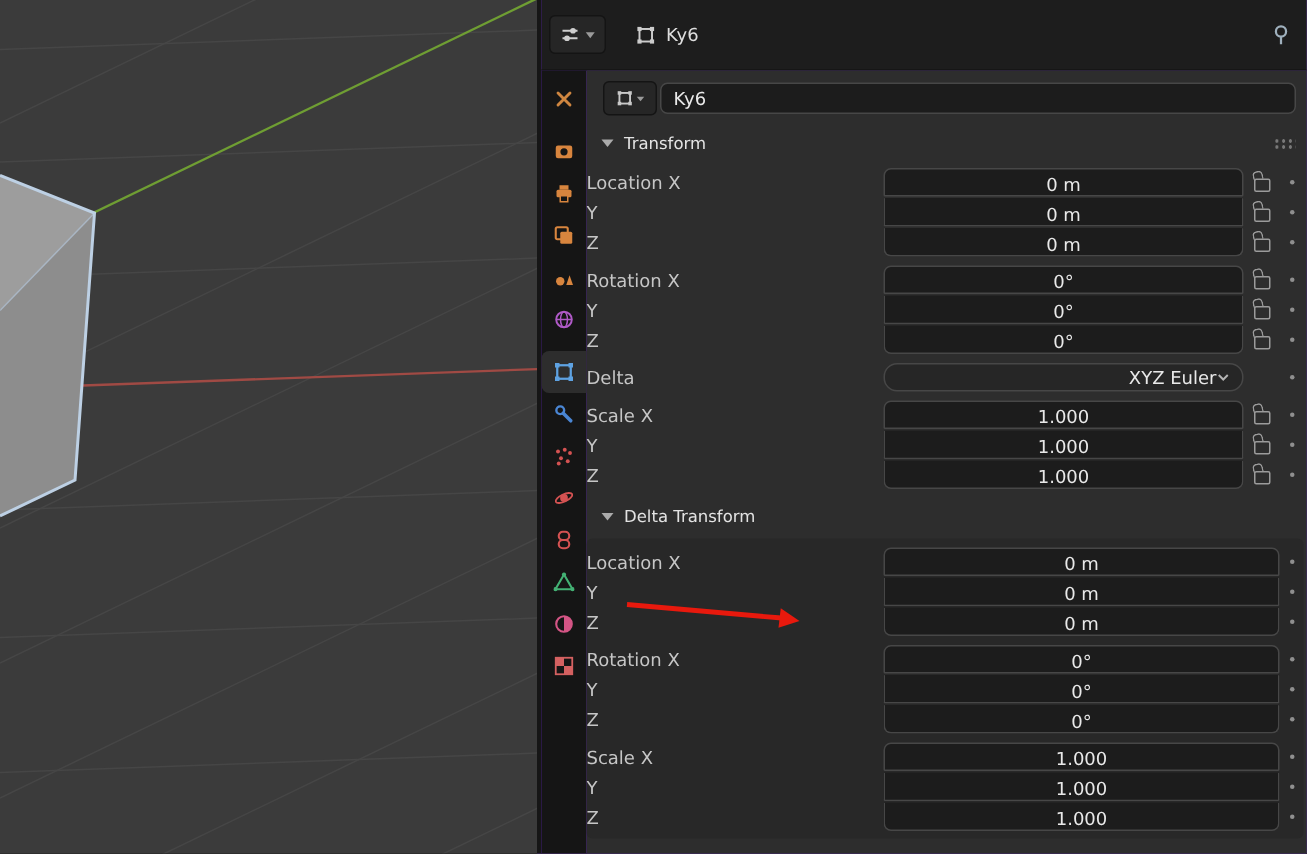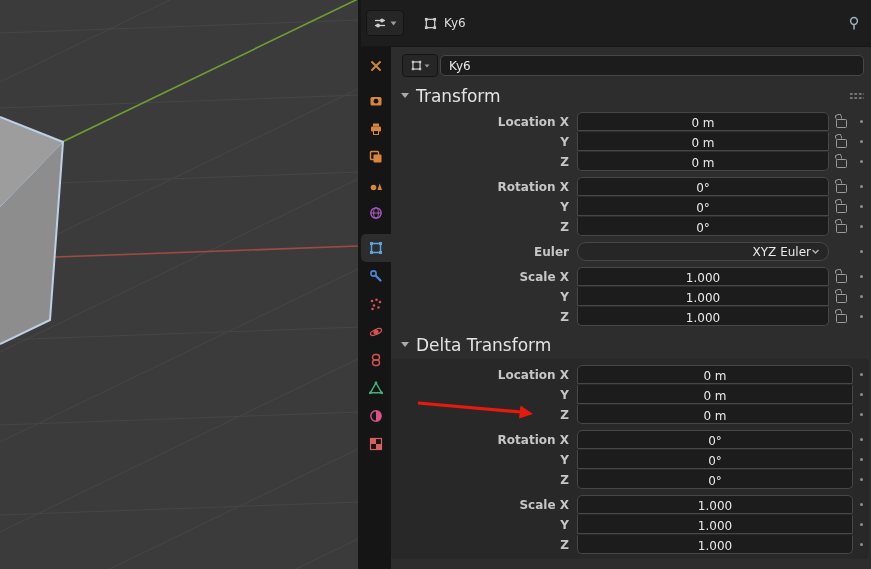--- a/index.html
+++ b/index.html
@@ -31,31 +31,31 @@
   .main{flex:1;min-width:0;overflow:hidden;position:relative;background:#2d2d2d;padding-right:2px;}
 
   .id-row{display:flex;gap:2px;margin:7px 5px 0 11px;height:23px;align-items:center;}
   .browse{width:34px;height:21px;flex:none;background:#262626;border:1px solid #141414;border-radius:4px;
           display:flex;align-items:center;justify-content:center;gap:2px;}
   .id-field{flex:1;height:21px;box-sizing:border-box;background:#1c1c1c;border:1px solid #474747;
             border-radius:5px;color:#e9e9e9;font-size:12px;padding:0 8px;outline:none;
             font-family:"DejaVu Sans","Liberation Sans",sans-serif;}
 
   .phead{display:flex;align-items:center;height:25px;padding-left:10px;color:#e3e3e3;
-         font-size:17px;margin-top:6px;}
+         font-size:11px;margin-top:6px;}
   .phead.sub{margin-top:6px;}
   .tri-down{width:0;height:0;border-left:4px solid transparent;border-right:4px solid transparent;
             border-top:5px solid #ababab;margin-right:7px;flex:none;}
   .grip{width:15px;height:8px;margin-left:auto;margin-right:5px;
         background-image:radial-gradient(circle,#787878 1px,transparent 1.3px);
         background-size:4.5px 4px;}
 
   .sect{padding-top:4px;}
   .row{display:flex;align-items:center;height:19px;margin-bottom:1px;}
-  .rlabel{width:178px;flex:none;text-align:right;padding-right:8px;color:#c6c6c6;font-weight:bold;}
+  .rlabel{width:178px;flex:none;padding-right:20px;color:#c6c6c6;}
   .nfield{flex:1;height:19px;box-sizing:border-box;background:#1c1c1c;border:1px solid #474747;
           display:flex;align-items:flex-end;justify-content:center;color:#e9e9e9;}
   .gt{border-radius:5px 5px 1px 1px;}
   .gm{border-radius:1px;border-top:none;}
   .gb{border-radius:1px 1px 5px 5px;border-top:none;}
   .dropdown{flex:1;height:19px;box-sizing:border-box;background:#262626;border:1px solid #474747;
             border-radius:9px;display:flex;align-items:center;color:#e9e9e9;padding:0 8px 0 12px;}
   .dval{flex:1;text-align:right;}
   .lockcol{width:24px;flex:none;display:flex;justify-content:center;}
   .dotcol{width:16px;flex:none;display:flex;justify-content:center;}
@@ -332,21 +332,21 @@
             <div class="lockcol">
                 <span class="lock"></span>
               </div>
             <div class="dotcol">
                 <span class="dot"></span>
               </div>
           </div>
           <div class="gap"></div>
 
           <div class="row">
-            <div class="rlabel">Euler</div>
+            <div class="rlabel">Delta</div>
             <div class="dropdown">
               <span class="dval">XYZ Euler</span>
               <svg width="9" height="7" viewBox="0 0 9 7">
                 <path d="M1.5 2 L4.5 5 L7.5 2" stroke="#b4b4b4" stroke-width="1.3" fill="none"></path>
               </svg>
             </div>
             <div class="lockcol"></div>
             <div class="dotcol">
                 <span class="dot"></span>
               </div>

